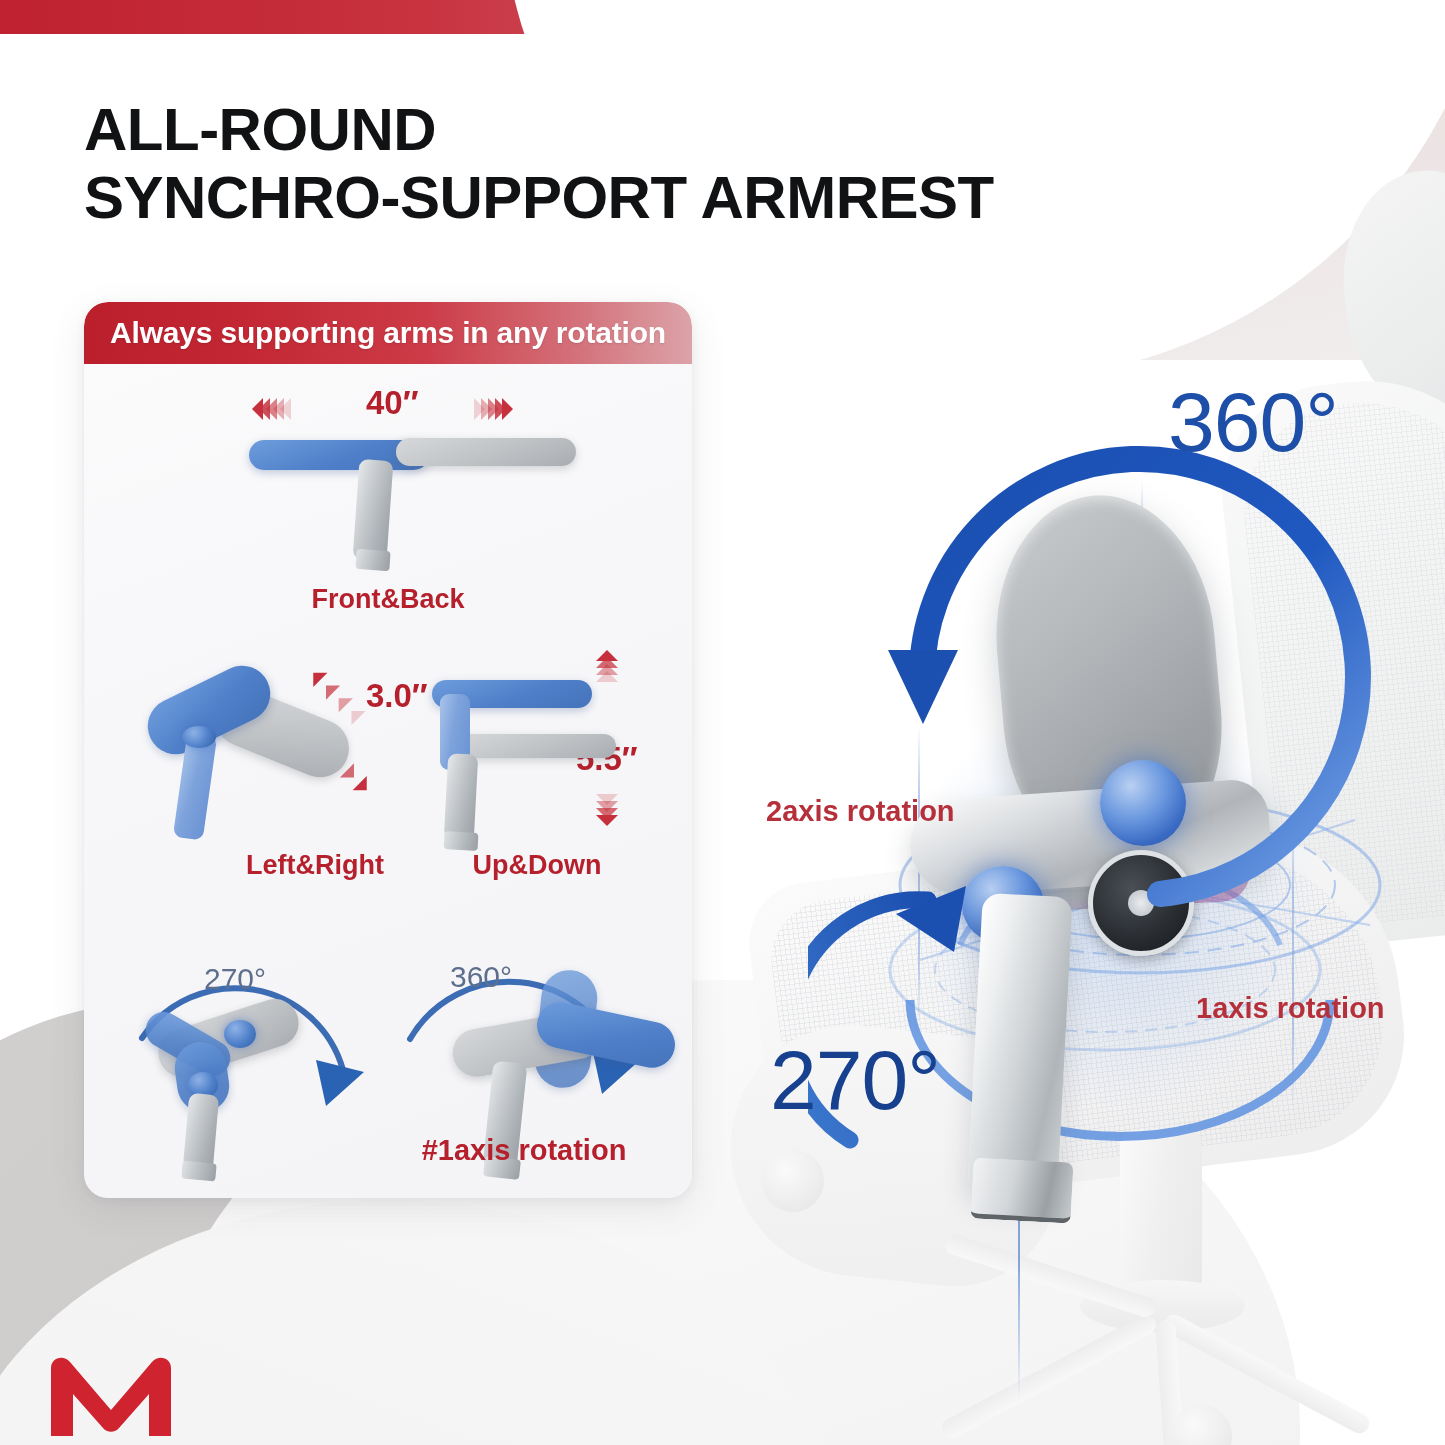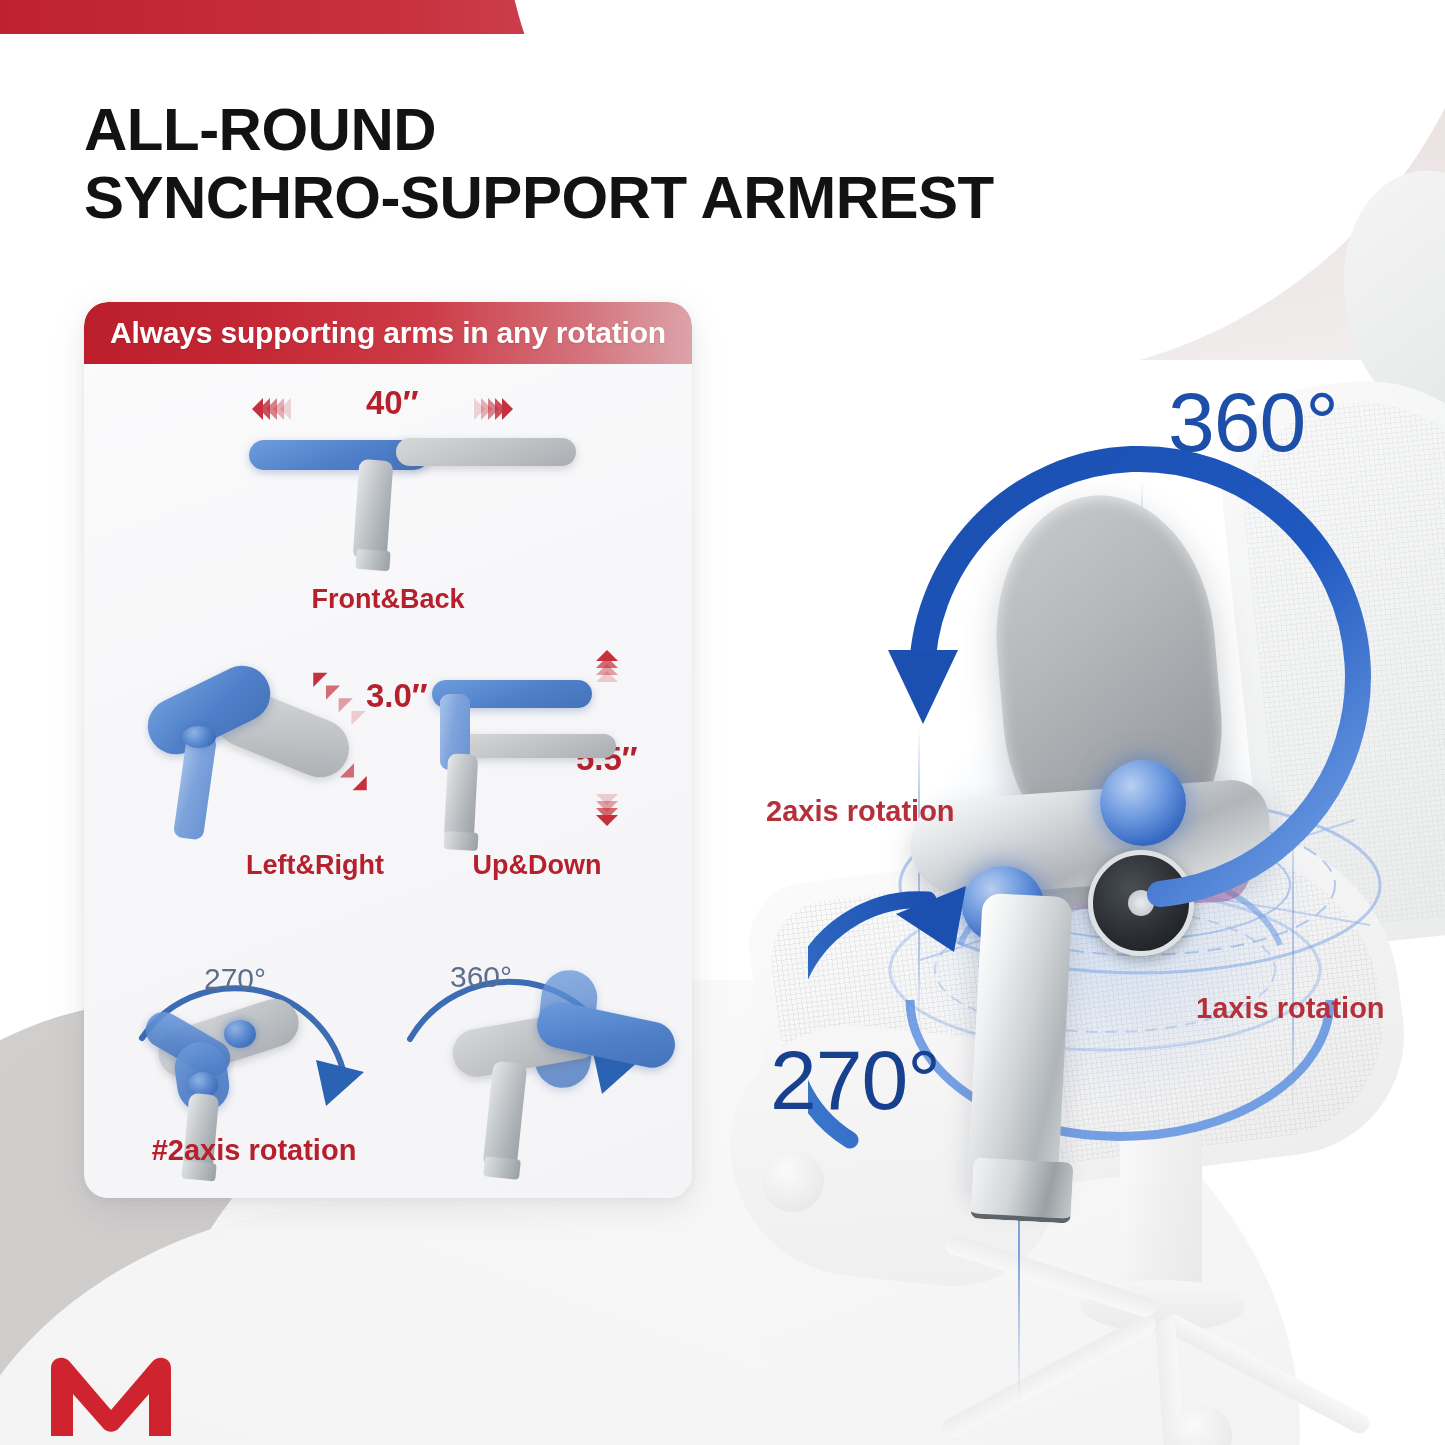--- a/index.html
+++ b/index.html
@@ -432,32 +432,32 @@
       <path d="M188 140 L236 152 L198 186 Z" fill="#2a63b4"></path>
     </svg>
     <div class="deg-small" style="left:120px;top:660px;">270°</div>
     <div class="pad grey" style="left:72px;top:712px;width:145px;height:48px;transform:rotate(-18deg);"></div>
     <div class="pad blue" style="left:58px;top:724px;width:92px;height:36px;transform:rotate(30deg);opacity:.9;"></div>
     <div class="pad blue" style="left:92px;top:740px;width:52px;height:70px;transform:rotate(-8deg);opacity:.9;"></div>
     <div class="hub" style="left:140px;top:718px;width:32px;height:28px;"></div>
     <div class="hub" style="left:104px;top:770px;width:30px;height:26px;"></div>
     <div class="post" style="left:102px;top:792px;width:30px;height:76px;transform:rotate(5deg);"></div>
     <div class="post-foot" style="left:98px;top:860px;width:34px;height:18px;transform:rotate(5deg);"></div>
-    <div class="cell-label" style="left:20px;top:832px;width:300px;font-size:29px;">#2axis rotation</div>
 
     <svg class="arc-svg" style="left:312px;top:612px;" width="255" height="225" viewBox="0 0 255 225">
       <path d="M14 125 A115 115 0 0 1 222 145" fill="none" stroke="#2a5fae" stroke-width="6" stroke-linecap="round" opacity="0.92"></path>
       <path d="M196 134 L244 146 L206 180 Z" fill="#2a63b4"></path>
     </svg>
     <div class="deg-small" style="left:366px;top:658px;">360°</div>
     <div class="pad blue" style="left:454px;top:668px;width:56px;height:118px;transform:rotate(6deg);opacity:.78;"></div>
     <div class="pad grey" style="left:368px;top:718px;width:150px;height:48px;transform:rotate(-10deg);"></div>
     <div class="pad blue" style="left:452px;top:710px;width:140px;height:46px;transform:rotate(12deg);"></div>
     <div class="post" style="left:404px;top:760px;width:34px;height:106px;transform:rotate(6deg);"></div>
     <div class="post-foot" style="left:400px;top:856px;width:36px;height:20px;transform:rotate(6deg);"></div>
+    <div class="cell-label" style="left:290px;top:832px;width:300px;font-size:29px;">#1axis rotation</div>
   </div>
 
   <div class="deg-360">360°</div>
   <div class="deg-270">270°</div>
   <div class="rot-label rot-2axis">2axis rotation</div>
   <div class="rot-label rot-1axis">1axis rotation</div>
 
   <svg class="logo" viewBox="0 0 132 86">
     <path d="M6 84 V16 C6 6 18 2 25 10 L66 58 L107 10 C114 2 126 6 126 16 V84 H104 V42 L74 76 C70 81 62 81 58 76 L28 42 V84 Z" fill="#cf2430"></path>
   </svg>

